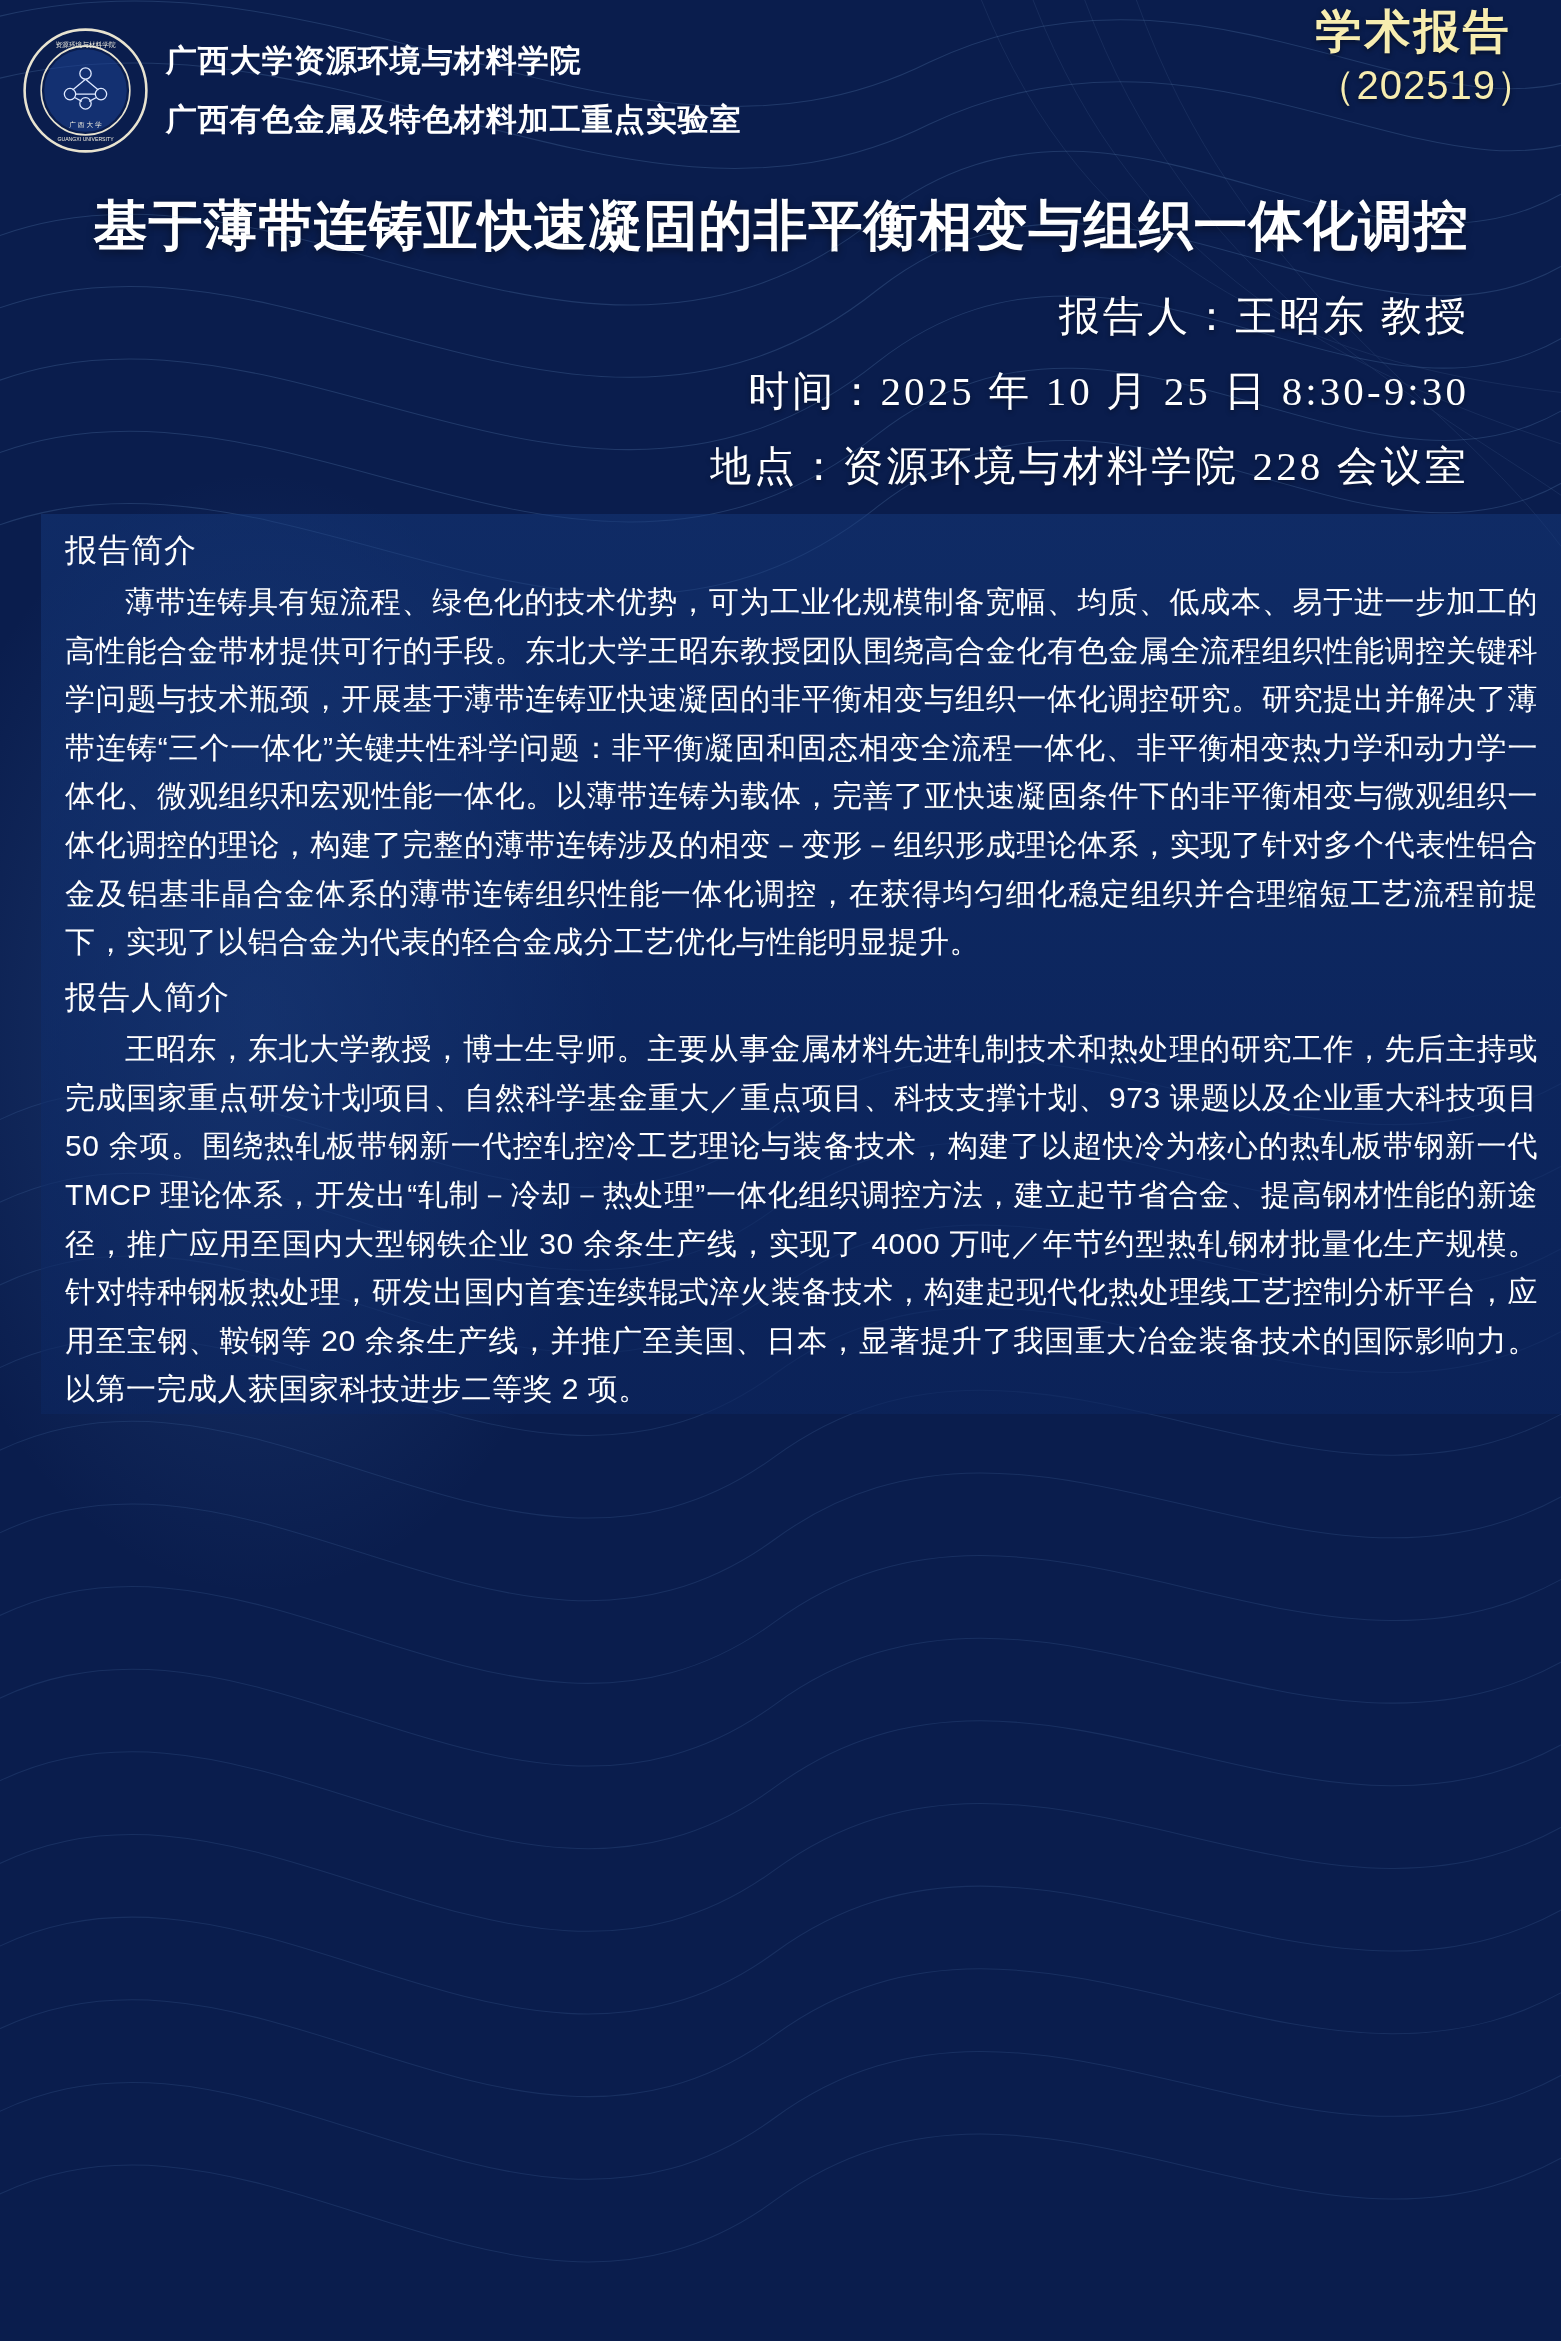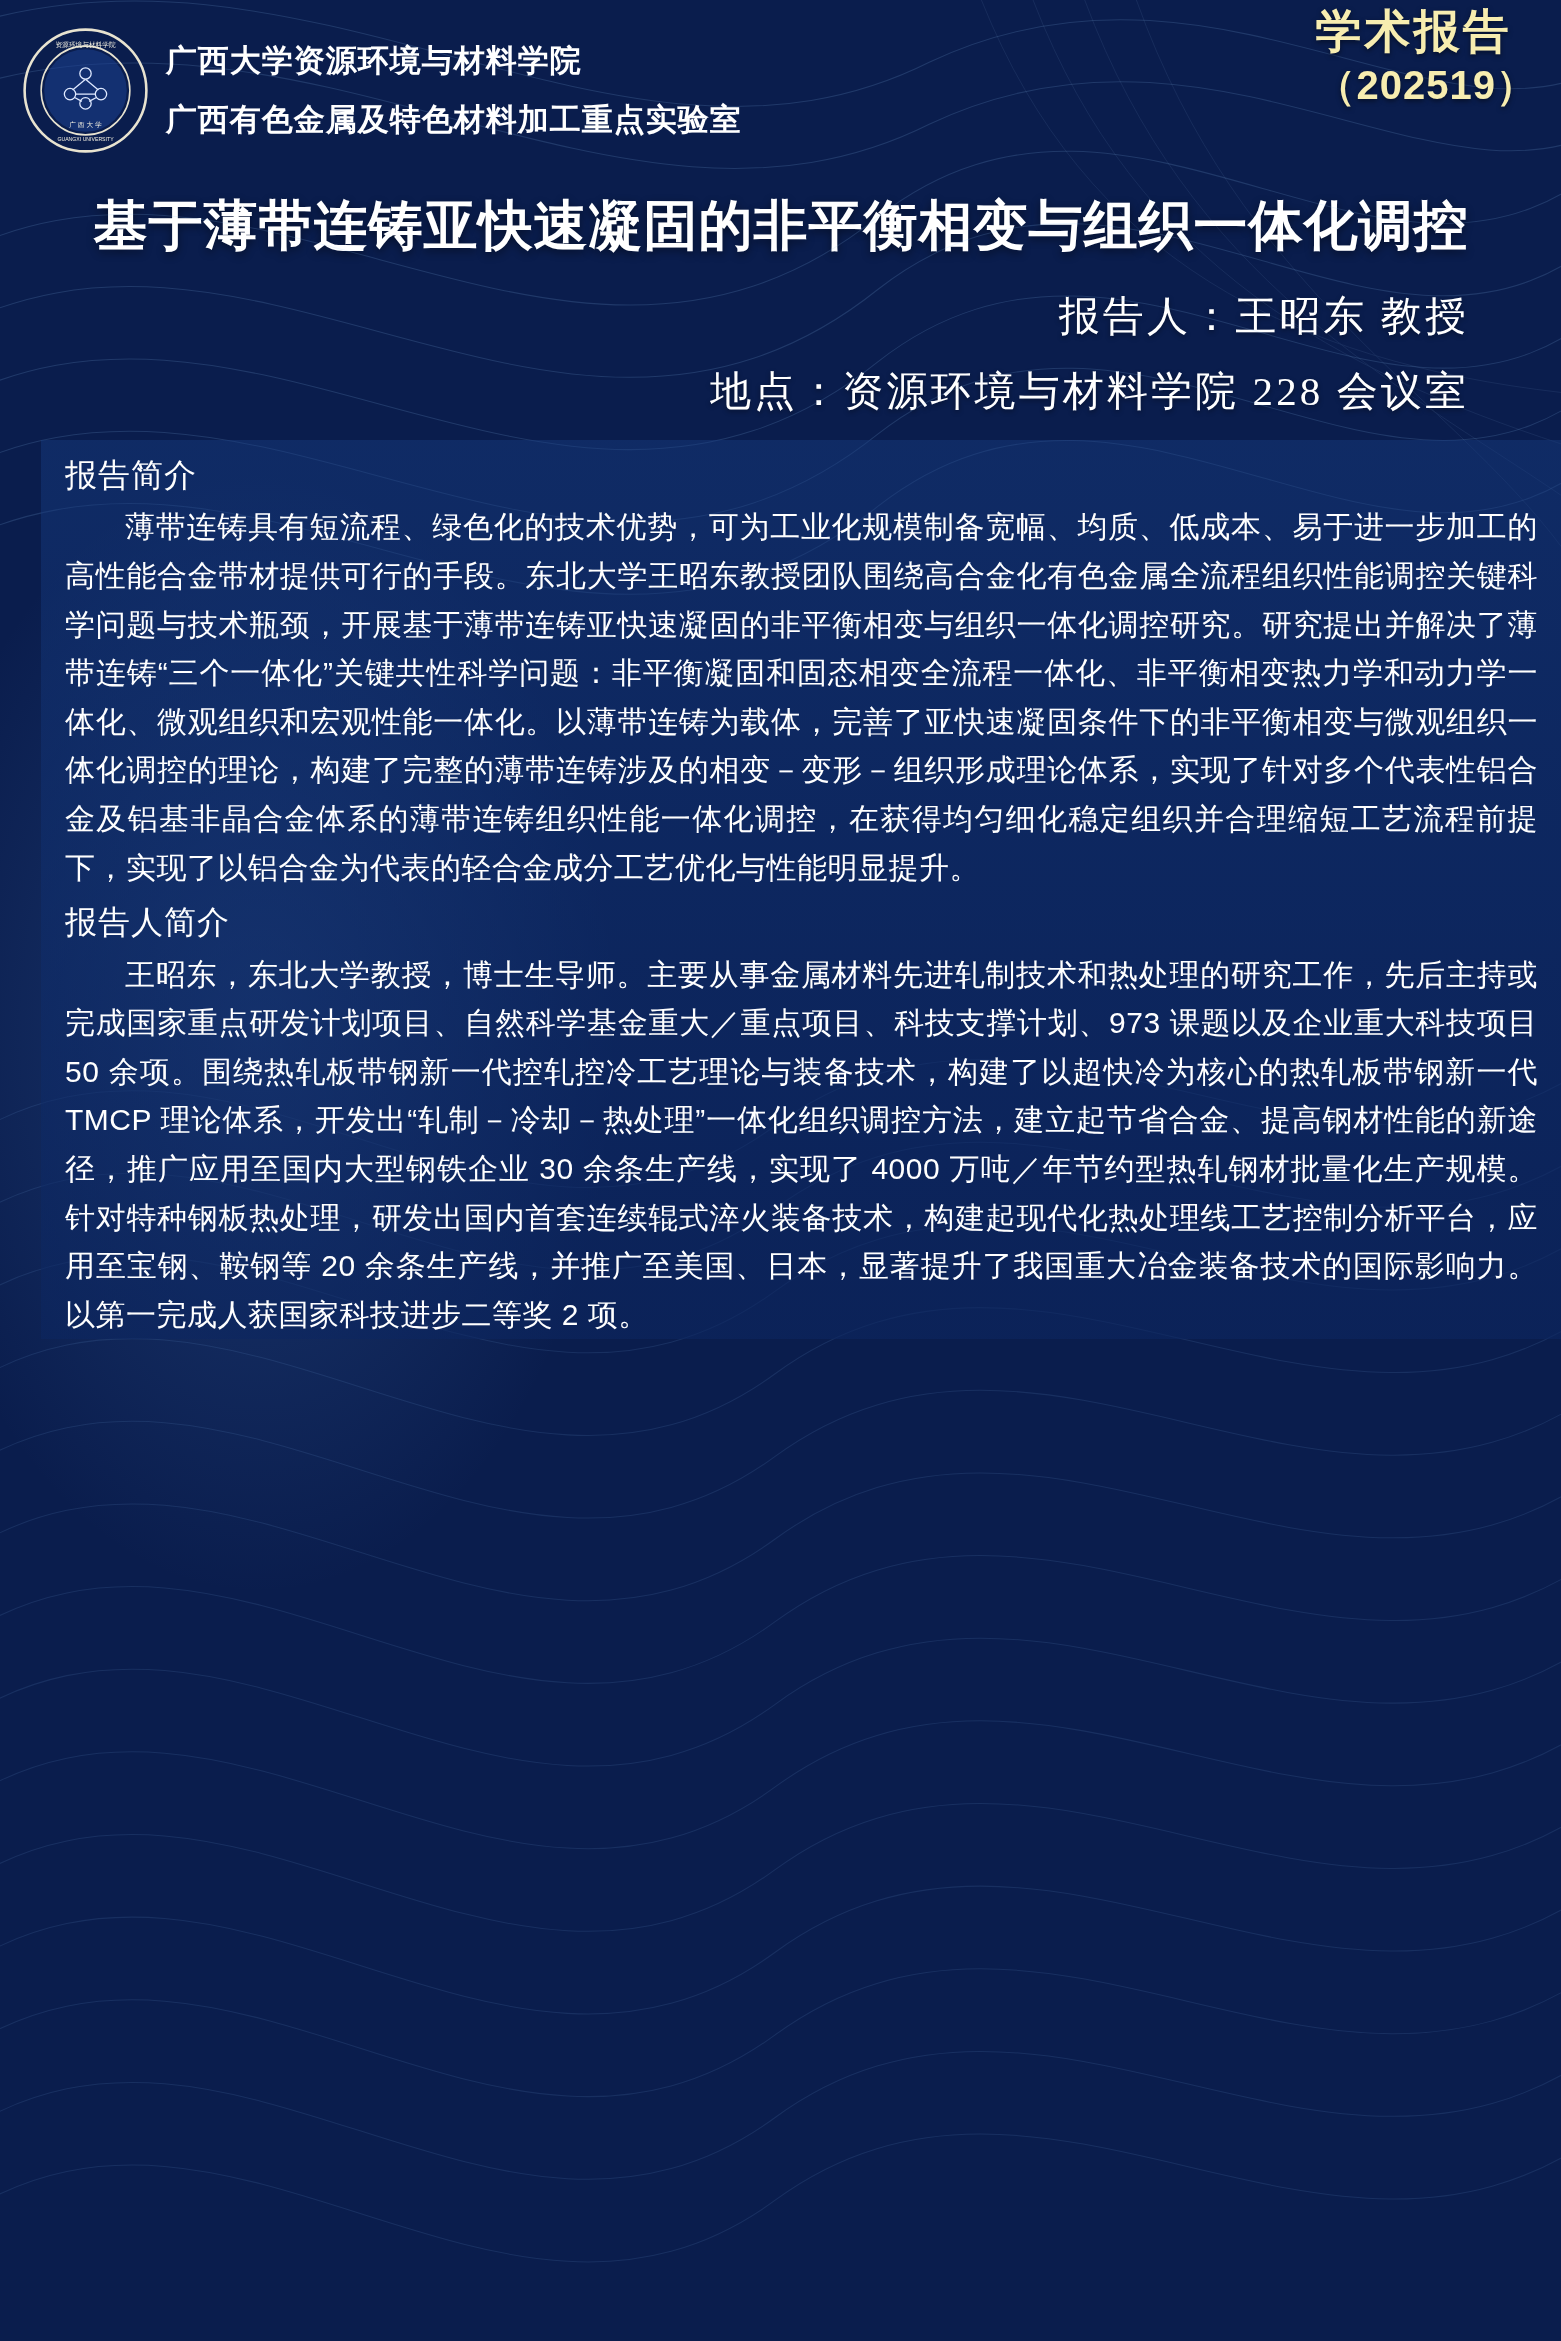--- a/index.html
+++ b/index.html
@@ -84,21 +84,21 @@
   .header-right .badge-title {
     font-size: 46px;
     font-weight: bold;
     letter-spacing: 3.1px;
     line-height: 1.05;
     color: #f7edb0;
     text-shadow: 0 2.1px 5.2px rgba(0,0,0,0.5);
   }
   .header-right .badge-num {
     font-size: 40px;
-    font-weight: bold;
+    font-weight: normal;
     letter-spacing: 1px;
     margin-top: 2.1px;
     color: #f7edb0;
     text-shadow: 0 2.1px 5.2px rgba(0,0,0,0.5);
   }
 
   
   .main-title {
     margin-top: 10.3px;
     text-align: center;
@@ -224,20 +224,21 @@
     <div class="header-right">
       <div class="badge-title">学术报告</div>
       <div class="badge-num">（202519）</div>
     </div>
   </div>
 
   <div class="main-title">基于薄带连铸亚快速凝固的非平衡相变与组织一体化调控</div>
 
   <div class="meta">
     <div class="meta-line">报告人：王昭东 教授</div>
+    <div class="meta-line">时间：2025 年 10 月 25 日 8:30-9:30</div>
     <div class="meta-line">地点：资源环境与材料学院 228 会议室</div>
   </div>
 
   <div class="body-panel">
     <div class="section-title">报告简介</div>
     <div class="section-body">薄带连铸具有短流程、绿色化的技术优势，可为工业化规模制备宽幅、均质、低成本、易于进一步加工的高性能合金带材提供可行的手段。东北大学王昭东教授团队围绕高合金化有色金属全流程组织性能调控关键科学问题与技术瓶颈，开展基于薄带连铸亚快速凝固的非平衡相变与组织一体化调控研究。研究提出并解决了薄带连铸“三个一体化”关键共性科学问题：非平衡凝固和固态相变全流程一体化、非平衡相变热力学和动力学一体化、微观组织和宏观性能一体化。以薄带连铸为载体，完善了亚快速凝固条件下的非平衡相变与微观组织一体化调控的理论，构建了完整的薄带连铸涉及的相变－变形－组织形成理论体系，实现了针对多个代表性铝合金及铝基非晶合金体系的薄带连铸组织性能一体化调控，在获得均匀细化稳定组织并合理缩短工艺流程前提下，实现了以铝合金为代表的轻合金成分工艺优化与性能明显提升。</div>
 
     <div class="section-title">报告人简介</div>
     <div class="section-body">王昭东，东北大学教授，博士生导师。主要从事金属材料先进轧制技术和热处理的研究工作，先后主持或完成国家重点研发计划项目、自然科学基金重大／重点项目、科技支撑计划、973 课题以及企业重大科技项目 50 余项。围绕热轧板带钢新一代控轧控冷工艺理论与装备技术，构建了以超快冷为核心的热轧板带钢新一代 TMCP 理论体系，开发出“轧制－冷却－热处理”一体化组织调控方法，建立起节省合金、提高钢材性能的新途径，推广应用至国内大型钢铁企业 30 余条生产线，实现了 4000 万吨／年节约型热轧钢材批量化生产规模。针对特种钢板热处理，研发出国内首套连续辊式淬火装备技术，构建起现代化热处理线工艺控制分析平台，应用至宝钢、鞍钢等 20 余条生产线，并推广至美国、日本，显著提升了我国重大冶金装备技术的国际影响力。以第一完成人获国家科技进步二等奖 2 项。</div>
   </div>

